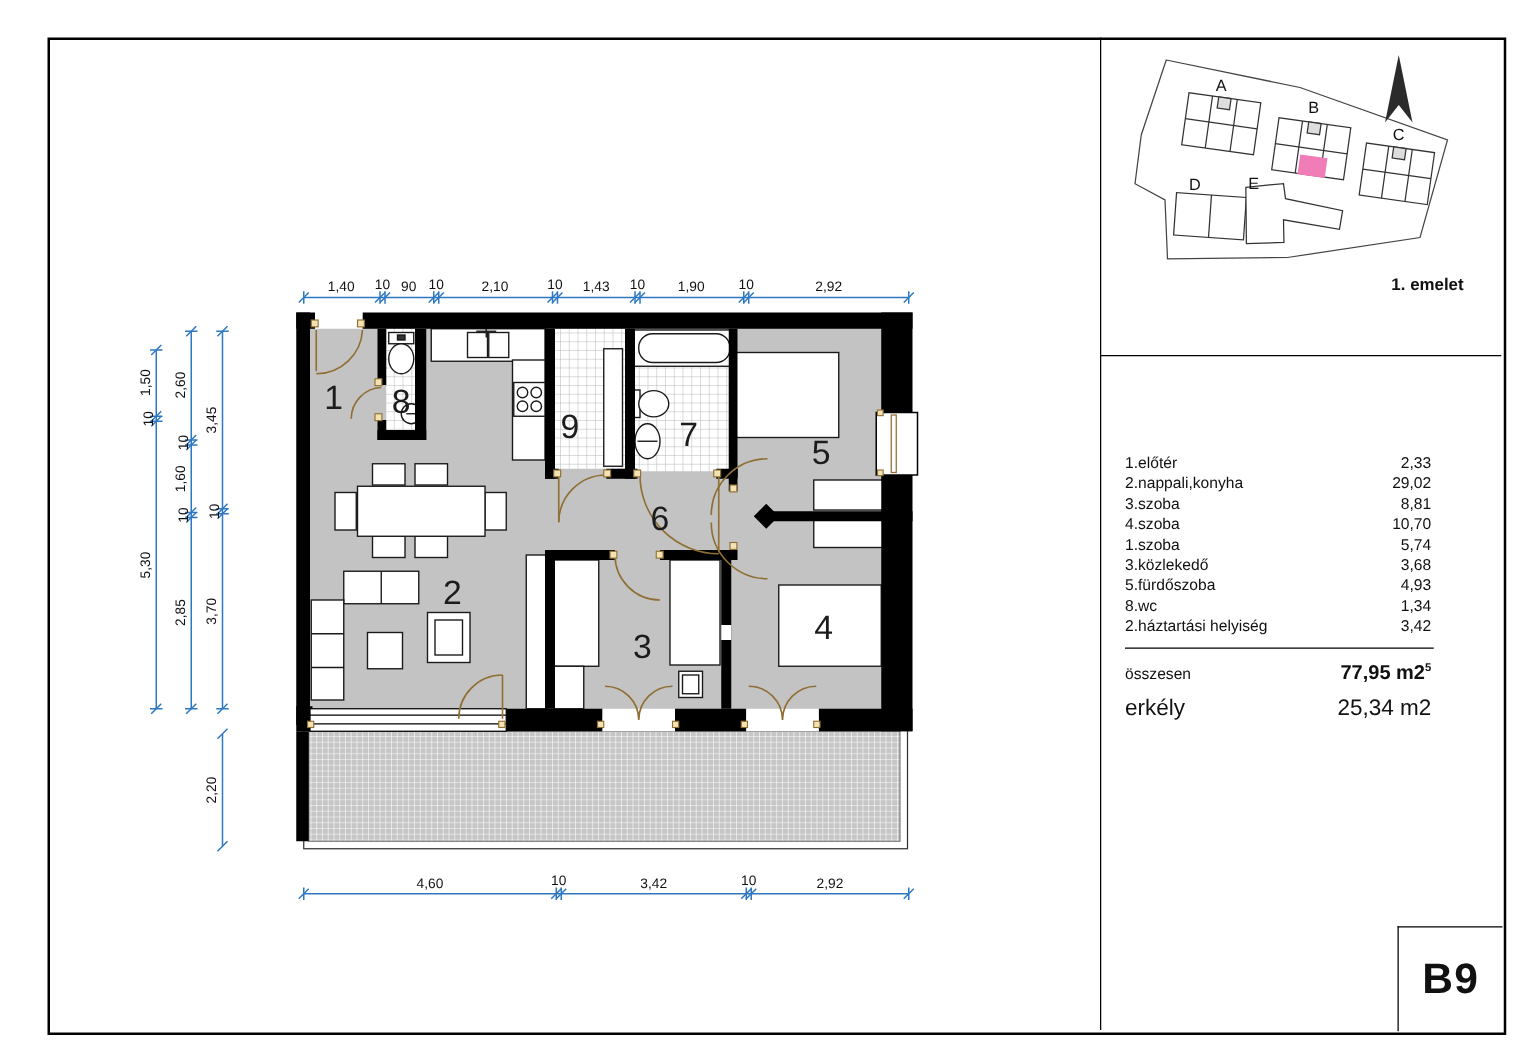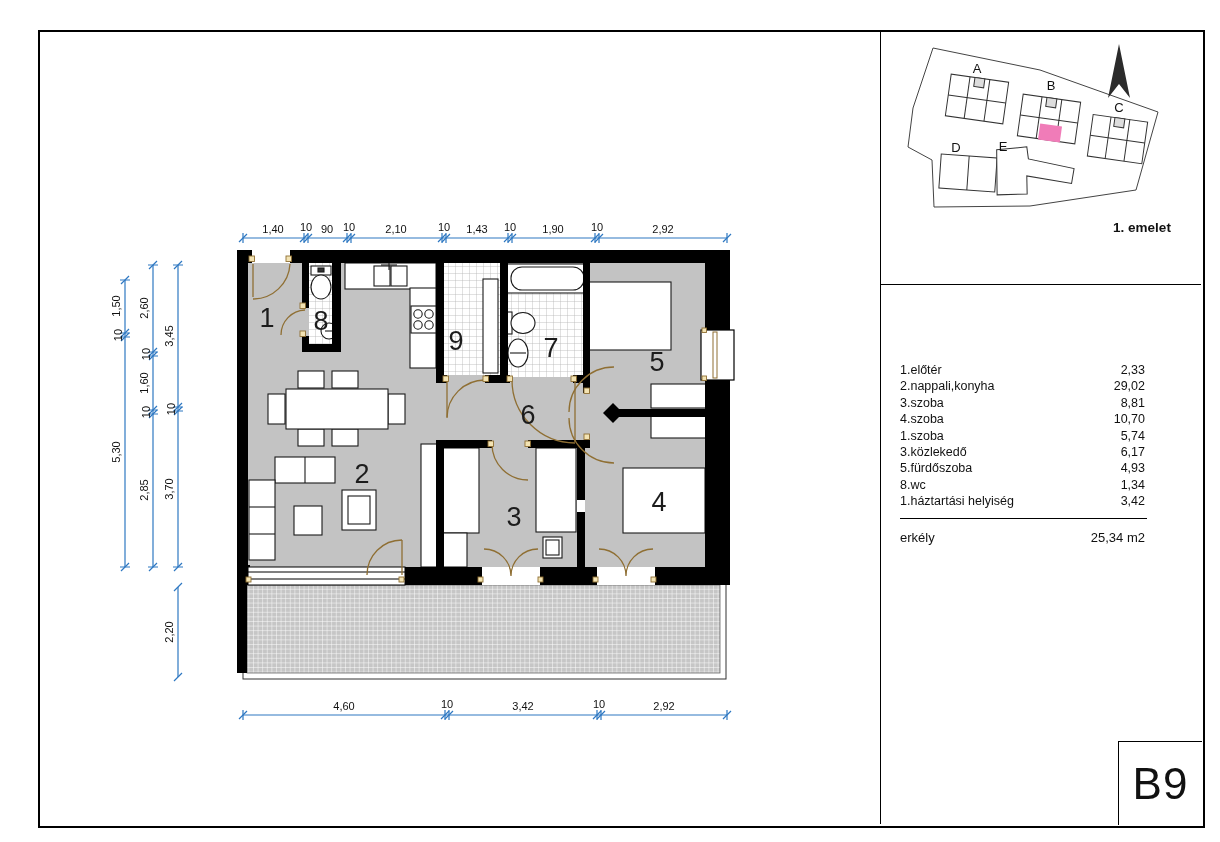--- a/index.html
+++ b/index.html
@@ -1,28 +1,28 @@
 <!DOCTYPE html>
 <html><head>
 <meta charset="utf-8">
 <style>
   html,body{margin:0;padding:0;background:#fff;}
   body{width:1220px;height:842px;position:relative;font-family:"Liberation Sans",sans-serif;color:#111;overflow:hidden;}
   .frame{position:absolute;left:38px;top:30px;width:1163px;height:794px;border:2px solid #000;}
   .vdiv{position:absolute;left:880px;top:30px;height:794px;border-left:1.6px solid #000;}
   .hdiv{position:absolute;left:880px;top:284px;width:321px;border-top:1.6px solid #000;}
   .b9box{position:absolute;left:1118px;top:741px;width:83px;height:83px;border-left:1.6px solid #000;border-top:1.6px solid #000;display:flex;align-items:center;justify-content:center;}
-  .b9box span{font-size:44px;font-weight:normal;letter-spacing:1px;}
+  .b9box span{font-size:34px;font-weight:bold;letter-spacing:1px;}
   .legend{position:absolute;left:900px;top:362px;width:245px;font-size:12.5px;line-height:16.4px;}
   .legend .row{display:flex;justify-content:space-between;}
   .legend .sep{border-top:1.4px solid #000;margin:8px 0 0 0;width:247px;}
   .legend .total{display:flex;justify-content:space-between;align-items:baseline;margin-top:7px;}
   .legend .total .tv{font-size:16px;font-weight:bold;}
   .legend .total .tv sup{font-size:9px;}
-  .legend .erk{display:flex;justify-content:space-between;margin-top:11px;font-size:13px;}
+  .legend .erk{display:flex;justify-content:space-between;margin-top:11px;font-size:18px;}
   svg text{font-family:"Liberation Sans",sans-serif;}
   .planwrap{position:absolute;left:100px;top:200px;}
   .sitewrap{position:absolute;left:880px;top:30px;}
 </style>
 </head>
 <body>
 
 <div class="frame"></div>
 <div class="vdiv"></div>
 <div class="hdiv"></div>
@@ -320,35 +320,39 @@
   <div class="row">
       <span>4.szoba</span>
       <span>10,70</span>
     </div>
   <div class="row">
       <span>1.szoba</span>
       <span>5,74</span>
     </div>
   <div class="row">
       <span>3.közlekedő</span>
-      <span>6,17</span>
+      <span>3,68</span>
     </div>
   <div class="row">
       <span>5.fürdőszoba</span>
       <span>4,93</span>
     </div>
   <div class="row">
       <span>8.wc</span>
       <span>1,34</span>
     </div>
   <div class="row">
-      <span>1.háztartási helyiség</span>
+      <span>2.háztartási helyiség</span>
       <span>3,42</span>
     </div>
   <div class="sep"></div>
+  <div class="total">
+    <span>összesen</span>
+    <span class="tv"><span>77,95 m2</span><sup>5</sup></span>
+  </div>
   <div class="erk">
     <span>erkély</span>
     <span>25,34 m2</span>
   </div>
 </div>
 
 <div class="b9box">
   <span>B9</span>
 </div>
 

